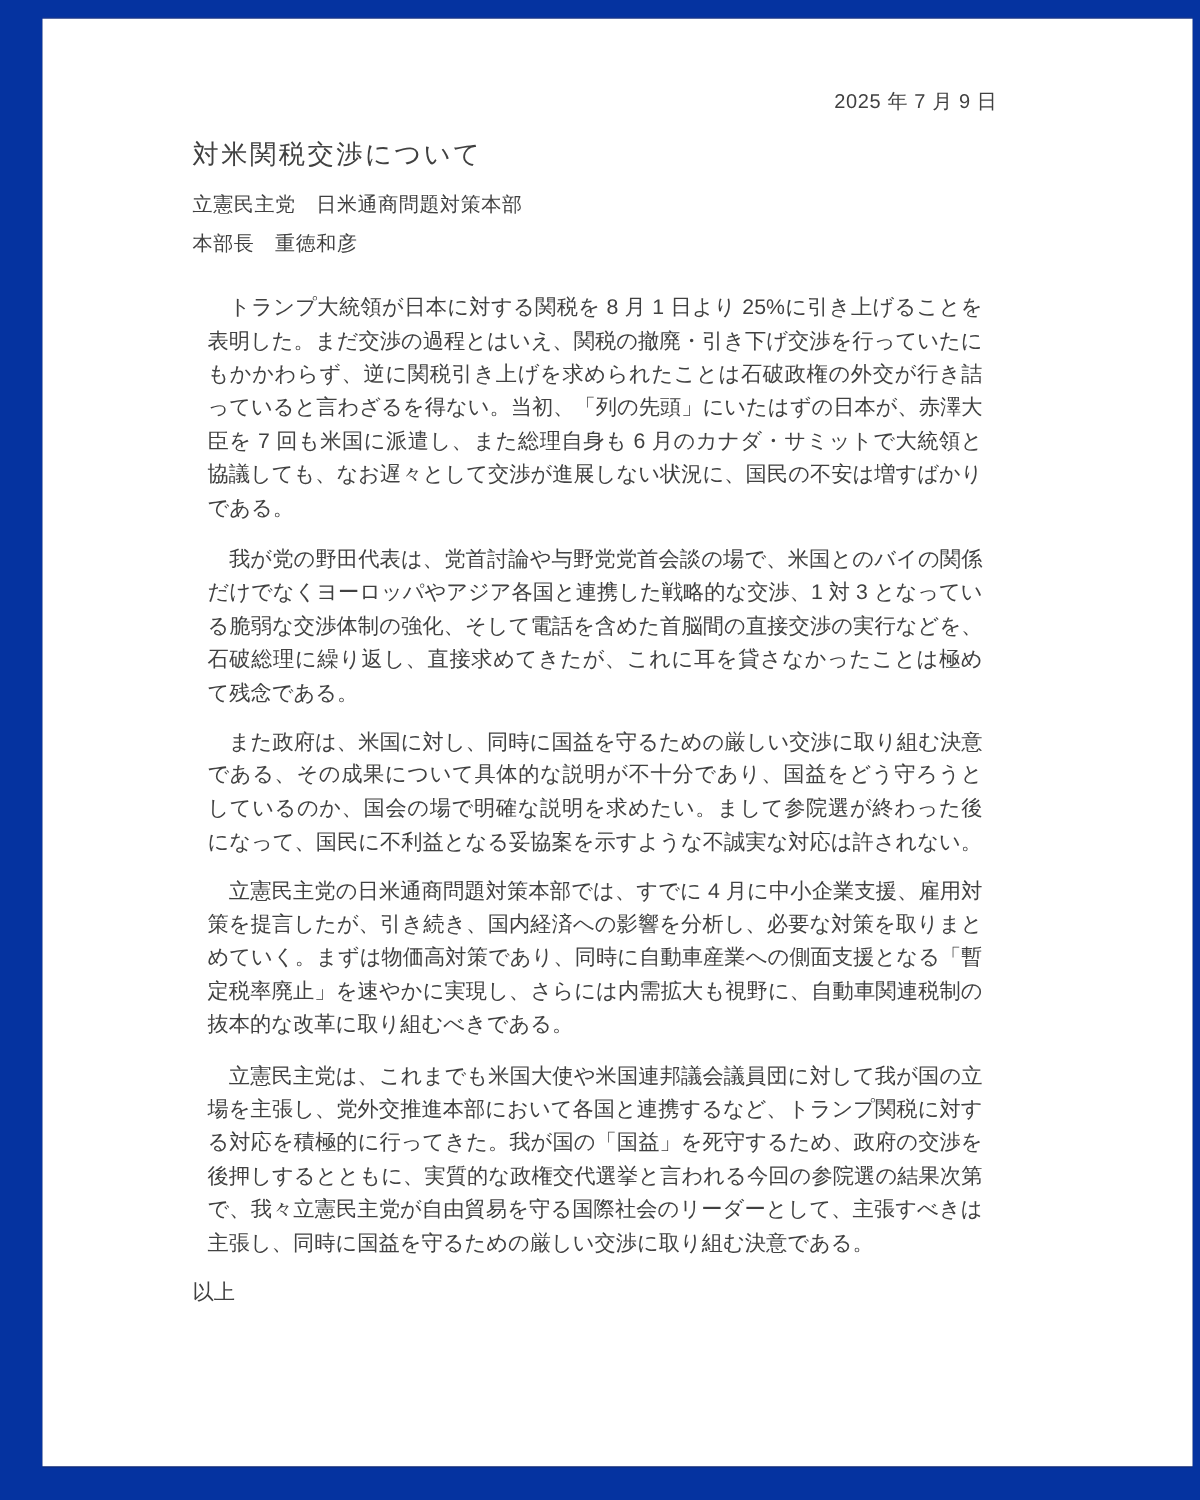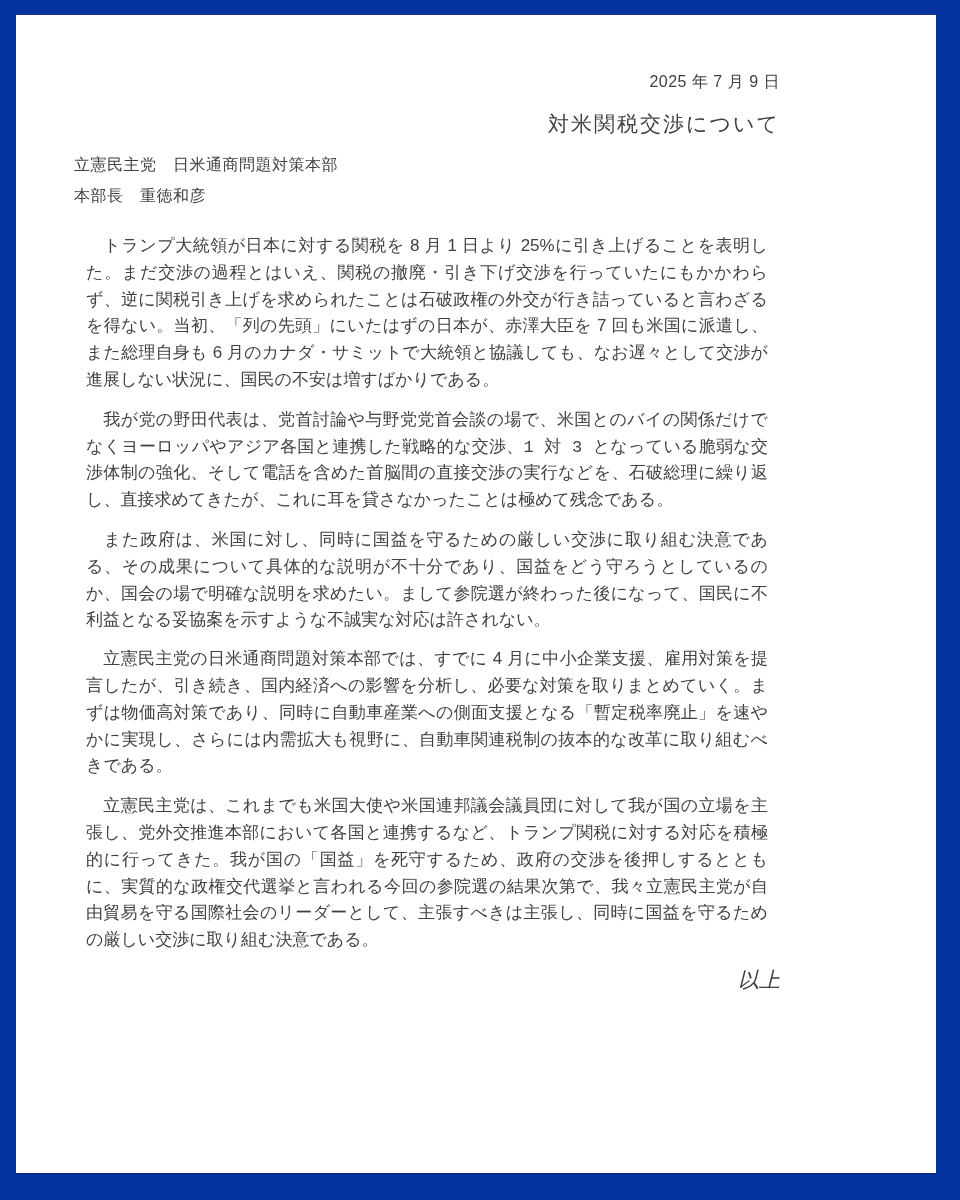--- a/index.html
+++ b/index.html
@@ -9,39 +9,39 @@
   body {
     width: 960px;
     height: 1200px;
     background: #0533a0;
     position: relative;
     font-family: "Liberation Sans", sans-serif;
     overflow: hidden;
   }
   .page {
     position: absolute;
-    left: 16px;
+    left: 34px;
     top: 15px;
     width: 920px;
     height: 1158px;
     background: #ffffff;
     box-sizing: border-box;
-    padding: 56px 156px 0 58px;
+    padding: 56px 156px 0 120px;
     box-shadow: 0 1px 0 rgba(20, 30, 80, 0.55), 0 -1px 0 rgba(90, 70, 80, 0.30);
     color: #414141;
   }
   .doc-date {
     text-align: right;
     font-size: 16px;
     line-height: 22px;
     margin: 0 0 16px 0;
     letter-spacing: 0.5px;
   }
   .doc-title {
-    text-align: right;
+    text-align: left;
     font-size: 21px;
     font-weight: normal;
     line-height: 30px;
     margin: 0 0 10px 0;
     letter-spacing: 2px;
   }
   .doc-byline {
     font-size: 16px;
     line-height: 31px;
     letter-spacing: 0.5px;
@@ -50,28 +50,25 @@
     margin-top: 22px;
     font-size: 17px;
     line-height: 26.8px;
     text-align: justify;
   }
   .doc-body p {
     margin: 12px;
   }
   .doc-body p.block-gap {
     margin-top: 14px;
-    font-family: Liberation Mono, monospace;
   }
   .doc-closing {
-    text-align: right;
-    font-size: 21px;
+    font-size: 17px;
     line-height: 26.8px;
     margin-top: 0;
-    font-style: italic;
   }
 </style>
 </head>
 <body>
 
 <div class="page">
 
   <div class="doc-date">2025 年 7 月 9 日</div>
 
   <h1 class="doc-title">対米関税交渉について</h1>

